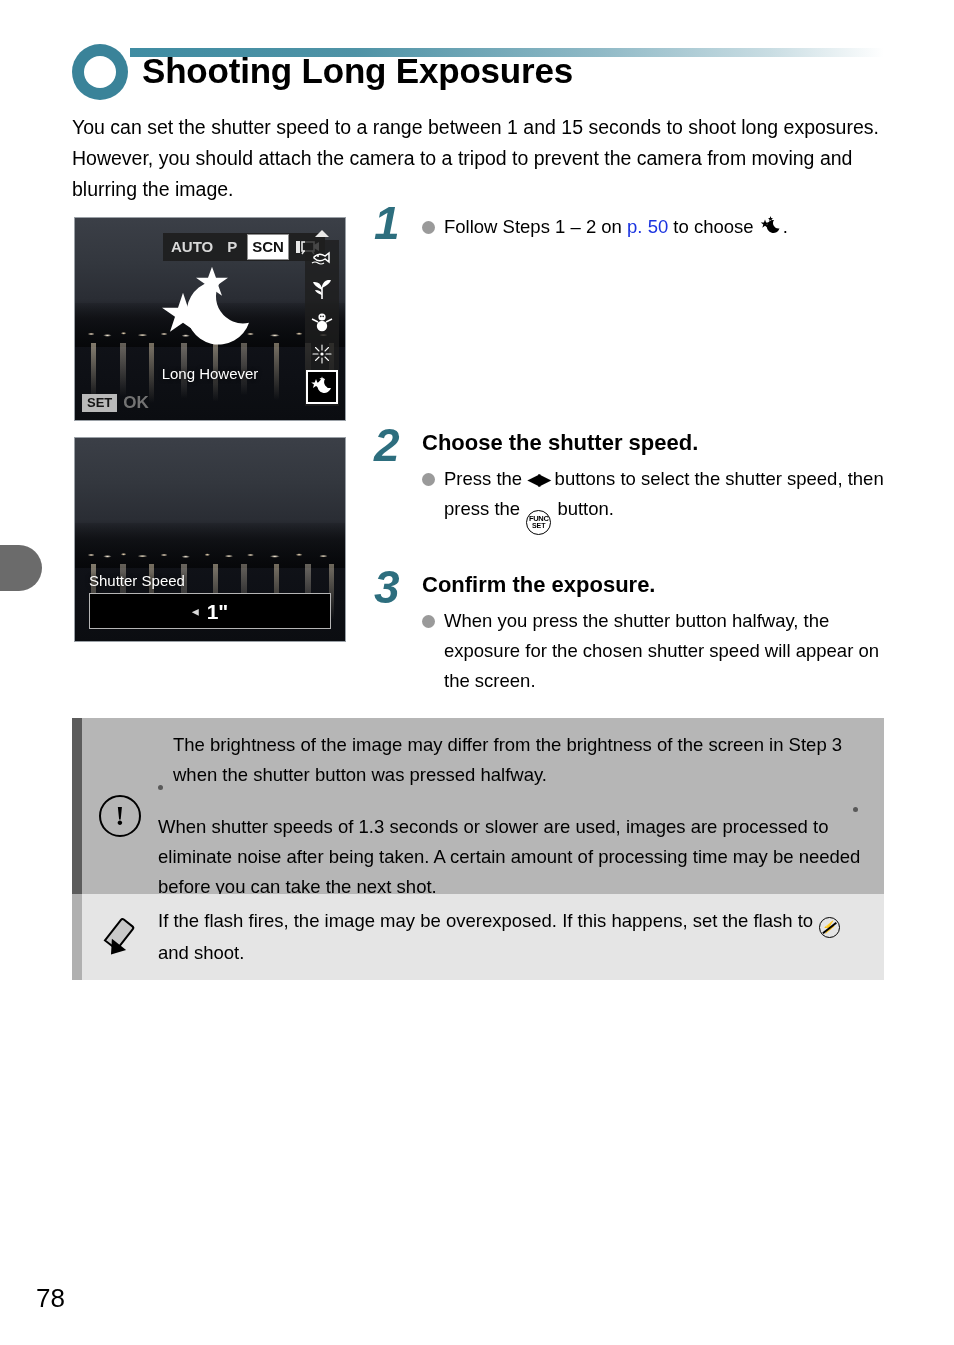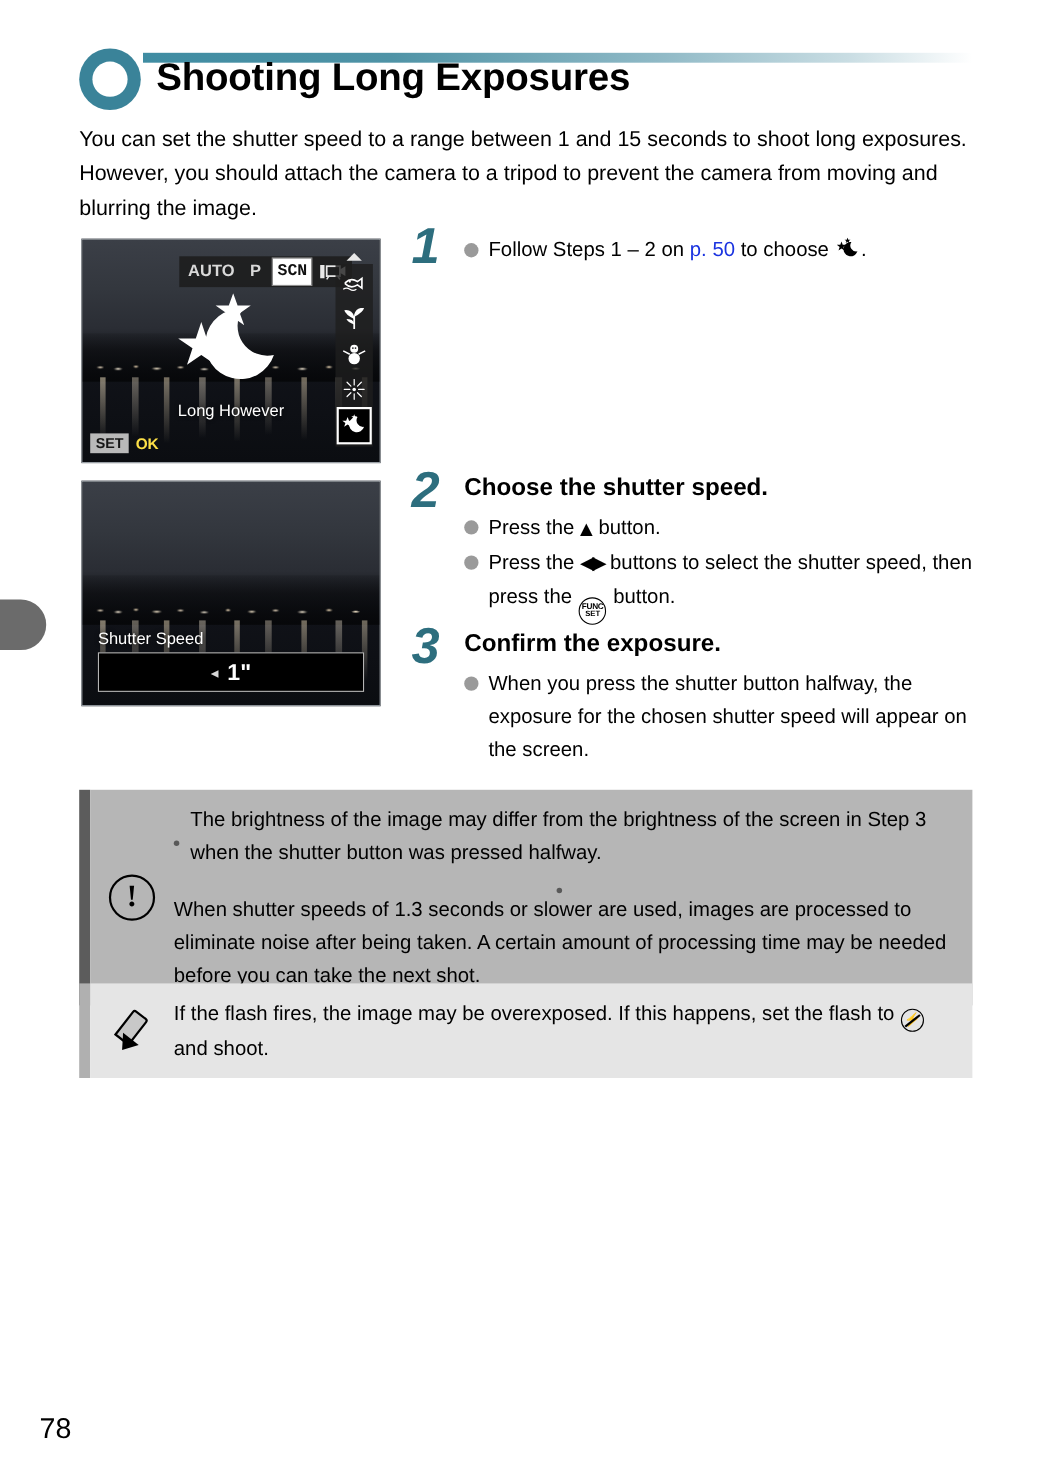--- a/index.html
+++ b/index.html
@@ -173,21 +173,20 @@
     font-family: "Liberation Sans", sans-serif;
     padding: 1px 3px;
     line-height: 20px;
     white-space: nowrap;
   }
   .mode-item.selected {
     background: #ffffff;
     color: #111111;
     border: 1px solid #ffffff;
     outline: 1px solid #8e8e8e;
-    font-family: Liberation Mono, monospace;
   }
   .mode-movie {
     display: inline-flex;
     align-items: center;
     color: #e8e8e8;
     font-size: 15px;
     line-height: 20px;
   }
 
   
@@ -264,22 +263,22 @@
   }
   .set-chip {
     background: #b9b9b9;
     color: #151515;
     font-size: 13px;
     font-weight: bold;
     padding: 1px 5px;
     line-height: 16px;
   }
   .ok-text {
-    color: #fde047;
-    font-size: 14px;
+    color: #737373;
+    font-size: 17px;
     font-weight: bold;
     line-height: 16px;
   }
 
   
   .ss-label {
     position: absolute;
     left: 14px;
     bottom: 52px;
     color: #ffffff;
@@ -438,21 +437,21 @@
     border-radius: 50%;
     display: flex;
     align-items: center;
     justify-content: center;
     font-size: 28px;
     font-weight: bold;
     line-height: 1;
     font-family: "Liberation Serif", serif;
   }
   .callout-text { flex: 1 1 auto; font-size: 18.5px; line-height: 30px; }
-  .c-bullet { display: flex; align-items: center; }
+  .c-bullet { display: flex; align-items: flex-end; }
   .c-bullet + .c-bullet { margin-top: 4px; flex-direction: column; }
   .c-dot {
     flex: 0 0 auto;
     width: 5px; height: 5px;
     border-radius: 50%;
     background: #595959;
     margin: 13px 10px 0 0;
   }
 
   
@@ -628,24 +627,20 @@
         </div>
       </div>
     </div>
 
     <div class="step step-2">
       <div class="step-num">2</div>
       <div class="step-title">Choose the shutter speed.</div>
       <div class="bullets">
         <div class="bullet">
           <span class="dot"></span>
-          <span class="bullet-text"><span>Press the </span><span class="gl gl-tri-up">▲</span><span> button.</span></span>
-        </div>
-        <div class="bullet">
-          <span class="dot"></span>
           <span class="bullet-text"><span>Press the </span><span class="gl gl-lr">◀▶</span><span> buttons to select the shutter speed, then press the </span><span class="func-set">
                 <b>FUNC</b>
                 <i>SET</i>
               </span><span> button.</span></span>
         </div>
       </div>
     </div>
 
     <div class="step step-3">
       <div class="step-num">3</div>

